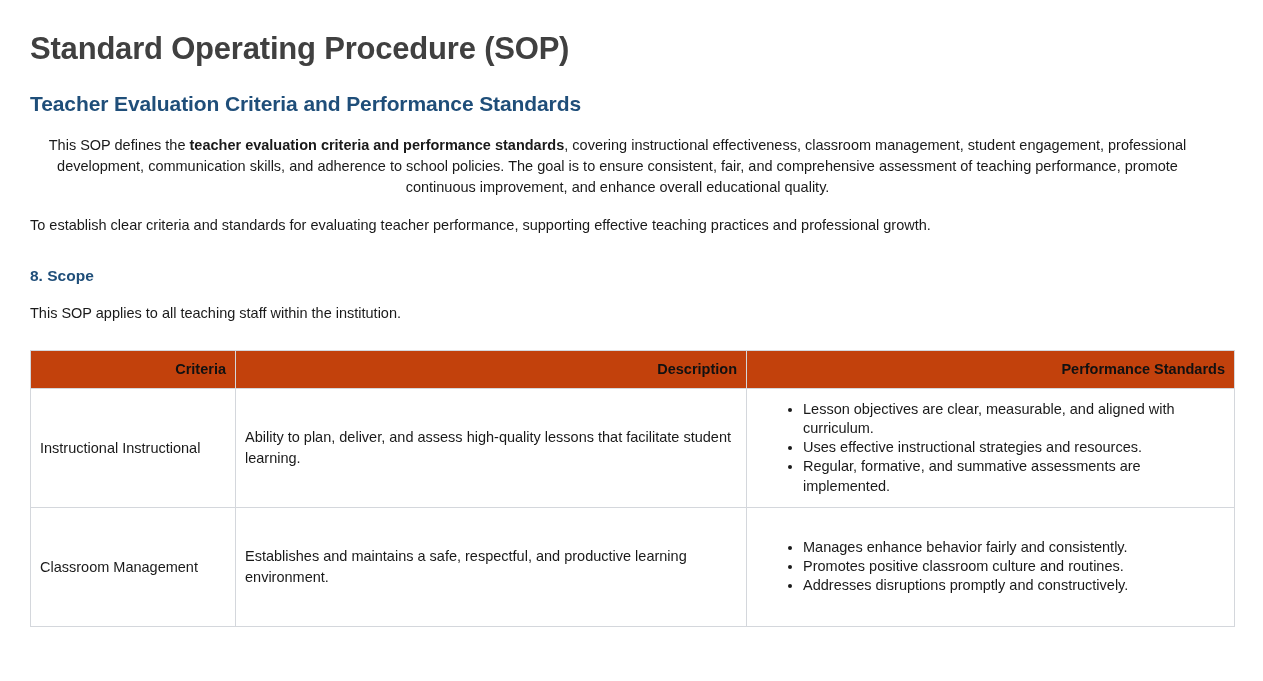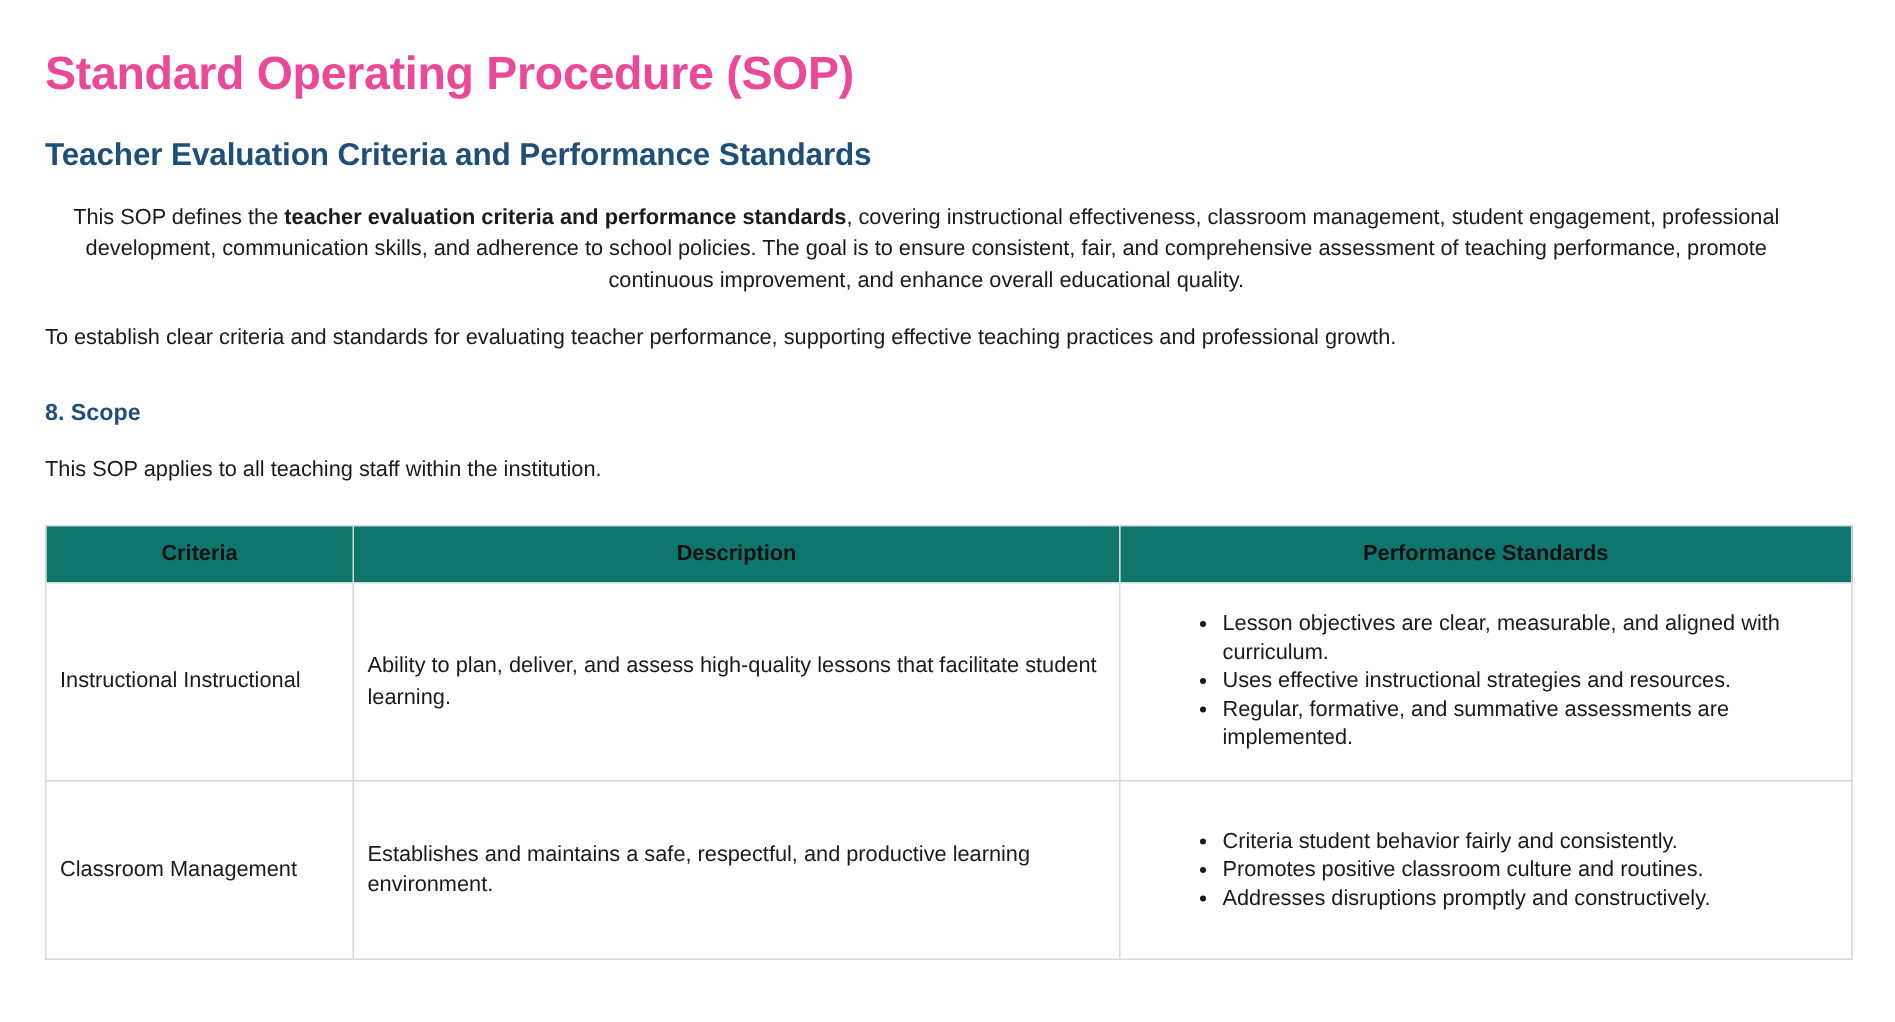--- a/index.html
+++ b/index.html
@@ -15,21 +15,21 @@
     font-family: "Liberation Sans", sans-serif;
     color: #1a1a1a;
     -webkit-font-smoothing: antialiased;
   }
   .page {
     padding: 0 30px;
     box-sizing: border-box;
     width: 1263px;
   }
   h1.doc-title {
-    color: #ec4899;
+    color: #404040;
     font-size: 31px;
     font-weight: bold;
     margin: 0;
     padding-top: 30px;
     letter-spacing: -0.2px;
     line-height: 1.2;
   }
   h2.doc-subtitle {
     color: #1f4e79;
     font-size: 21px;
@@ -68,23 +68,23 @@
     color: #1a1a1a;
   }
   table.criteria-table {
     border-collapse: collapse;
     width: 1204px;
     margin-top: 26px;
     table-layout: fixed;
     border: 1px solid #d4d7dc;
   }
   table.criteria-table th {
-    background: #0f766e;
+    background: #c2410c;
     border: 1px solid #d4d7dc;
-    text-align: center;
+    text-align: right;
     font-size: 14.5px;
     font-weight: bold;
     padding: 10px 9px;
     color: #111111;
     vertical-align: middle;
     height: 17px;
   }
   table.criteria-table td {
     border: 1px solid #d4d7dc;
     font-size: 14.5px;
@@ -94,21 +94,21 @@
     line-height: 1.42;
   }
   table.criteria-table td.cell-standards {
     padding: 6px 9px 6px 0;
     vertical-align: middle;
   }
   col.col-criteria { width: 205px; }
   col.col-description { width: 511px; }
   col.col-standards { width: 488px; }
   ul.standards-list {
-    margin: 12px;
+    margin: 0;
     padding: 0 0 0 56px;
     list-style-type: disc;
   }
   ul.standards-list li {
     font-size: 14.5px;
     line-height: 1.32;
     padding: 0;
     margin: 0;
     color: #1a1a1a;
   }
@@ -154,21 +154,21 @@
             <li>Uses effective instructional strategies and resources.</li>
             <li>Regular, formative, and summative assessments are implemented.</li>
           </ul>
         </td>
       </tr>
       <tr class="row-tall">
         <td>Classroom Management</td>
         <td>Establishes and maintains a safe, respectful, and productive learning environment.</td>
         <td class="cell-standards">
           <ul class="standards-list">
-            <li>Criteria student behavior fairly and consistently.</li>
+            <li>Manages enhance behavior fairly and consistently.</li>
             <li>Promotes positive classroom culture and routines.</li>
             <li>Addresses disruptions promptly and constructively.</li>
           </ul>
         </td>
       </tr>
     </tbody>
   </table>
 
 </div>
 

